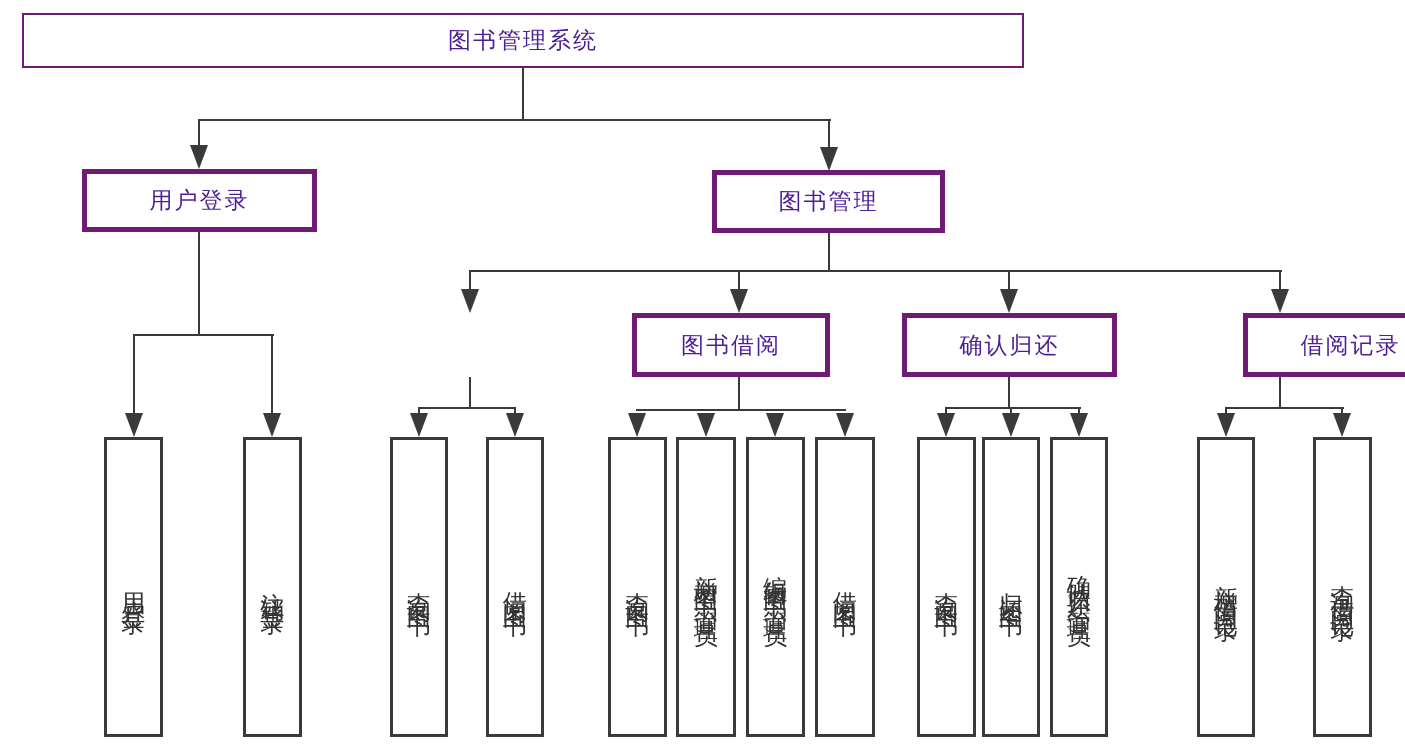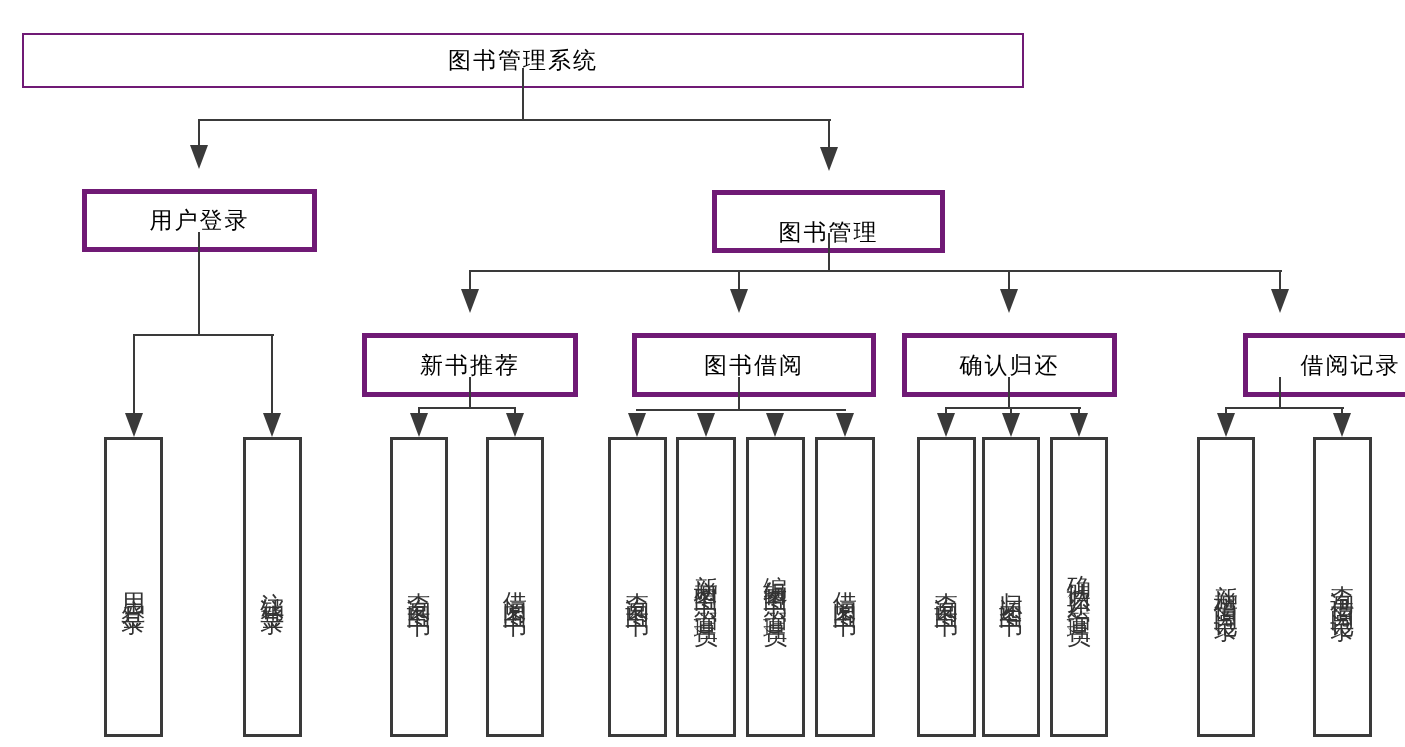--- a/index.html
+++ b/index.html
@@ -8,23 +8,22 @@
     width:1405px;height:747px;
     background:#ffffff;
     font-family:"Liberation Sans", sans-serif;
     overflow:hidden;
   }
   
   .hbox{
     position:absolute;box-sizing:border-box;
     border:5px solid #701a75;background:#ffffff;
     display:flex;align-items:center;justify-content:center;
-    color:#000000;font-size:23px;letter-spacing:2px;
+    color:#4c1d95;font-size:23px;letter-spacing:2px;
     white-space:nowrap;
-    margin-top:20px;
   }
   .hbox.root{border-width:2px;font-size:23px;}
   .vbox{
     position:absolute;box-sizing:border-box;
     border:3px solid #3a3a3a;background:#ffffff;
     display:flex;align-items:center;justify-content:center;
   }
   .vtext{
     writing-mode:vertical-rl;text-orientation:mixed;
     color:#333333;font-size:24px;line-height:1.15;
@@ -57,21 +56,21 @@
   <i class="ln" style="left:522px;top:68px;width:2px;height:53px;"></i>
   <i class="ln" style="left:198px;top:119px;width:633px;height:2px;"></i>
   <i class="ln" style="left:198px;top:121px;width:2px;height:26px;"></i>
   <i class="ar" style="left:190px;top:145px;"></i>
   <i class="ln" style="left:828px;top:121px;width:2px;height:28px;"></i>
   <i class="ar" style="left:820px;top:147px;"></i>
 
   <div class="hbox" style="left:82px;top:169px;width:235px;height:63px;">
     <span>用户登录</span>
   </div>
-  <div class="hbox" style="left:712px;top:170px;width:233px;height:63px;align-items:flex-end;">
+  <div class="hbox" style="left:712px;top:170px;width:233px;height:63px;">
     <span>图书管理</span>
   </div>
 
   <i class="ln" style="left:198px;top:232px;width:2px;height:104px;"></i>
   <i class="ln" style="left:133px;top:334px;width:141px;height:2px;"></i>
   <i class="ln" style="left:133px;top:336px;width:2px;height:77px;"></i>
   <i class="ar" style="left:125px;top:413px;"></i>
   <i class="ln" style="left:271px;top:336px;width:2px;height:77px;"></i>
   <i class="ar" style="left:263px;top:413px;"></i>
 
@@ -79,24 +78,21 @@
   <i class="ln" style="left:469px;top:270px;width:813px;height:2px;"></i>
   <i class="ln" style="left:469px;top:272px;width:2px;height:19px;"></i>
   <i class="ar" style="left:461px;top:289px;"></i>
   <i class="ln" style="left:738px;top:272px;width:2px;height:19px;"></i>
   <i class="ar" style="left:730px;top:289px;"></i>
   <i class="ln" style="left:1008px;top:272px;width:2px;height:19px;"></i>
   <i class="ar" style="left:1000px;top:289px;"></i>
   <i class="ln" style="left:1279px;top:272px;width:2px;height:19px;"></i>
   <i class="ar" style="left:1271px;top:289px;"></i>
 
-  <div class="hbox" style="left:362px;top:313px;width:216px;height:64px;">
-    <span>新书推荐</span>
-  </div>
-  <div class="hbox" style="left:632px;top:313px;width:244px;height:64px;">
+  <div class="hbox" style="left:632px;top:313px;width:198px;height:64px;">
     <span>图书借阅</span>
   </div>
   <div class="hbox" style="left:902px;top:313px;width:215px;height:64px;">
     <span>确认归还</span>
   </div>
   <div class="hbox" style="left:1243px;top:313px;width:215px;height:64px;">
     <span>借阅记录</span>
   </div>
 
   <i class="ln" style="left:469px;top:377px;width:2px;height:32px;"></i>

